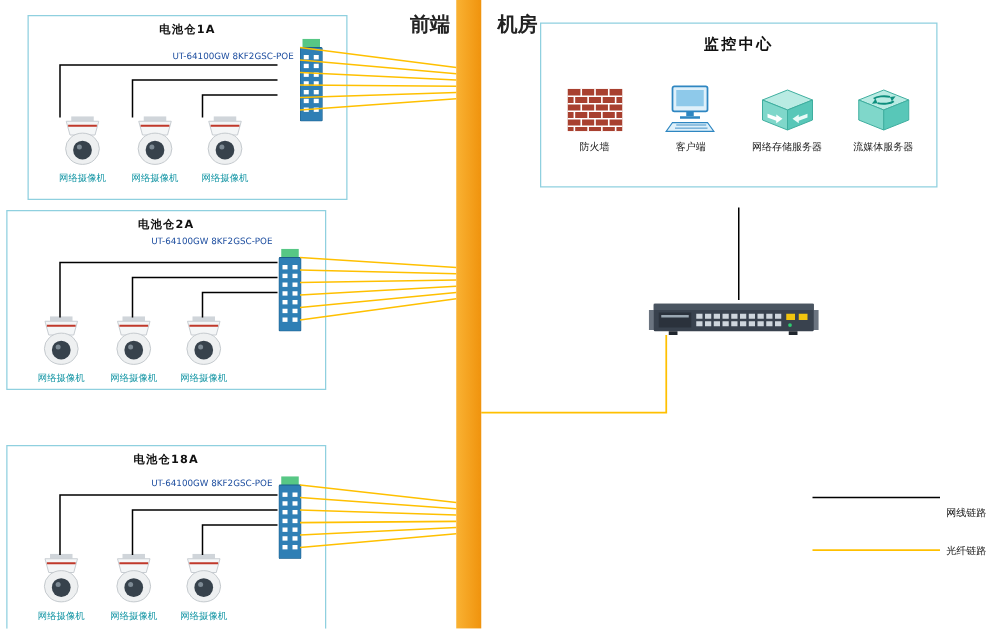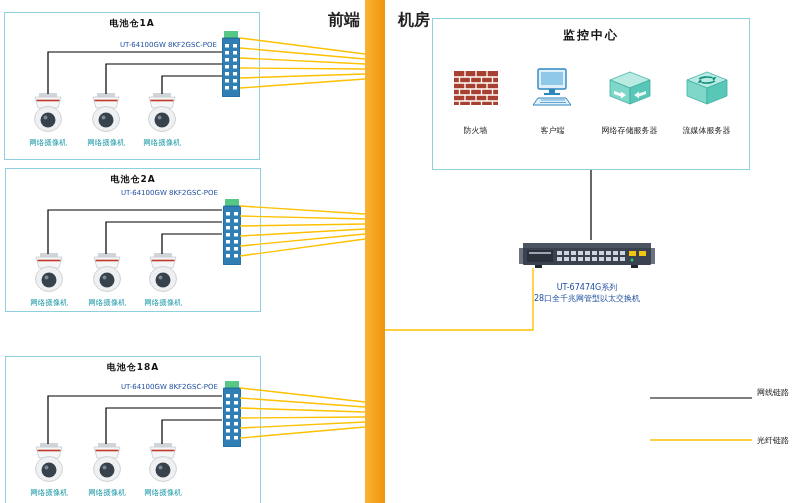--- a/index.html
+++ b/index.html
@@ -16,34 +16,34 @@
   .switch-label { position:absolute; font-size:7px; color:#1f4fa0; white-space:nowrap;margin-left:20px; }
 
   .zone-bar { position:absolute; left:365px; top:0; width:20px; height:503px;
               background:linear-gradient(90deg,#f9b233,#f0930d); }
   .zone-label { position:absolute; top:10px; font-size:16px; font-weight:600; color:#222; }
   .zone-label.front { left:328px; }
   .zone-label.room  { left:398px; }
 
   .wires { position:absolute; left:0; top:0; width:800px; height:503px; pointer-events:none; }
 
-  .monitor-box { left:432px; top:18px; width:318px; height:152px; }
+  .monitor-box { left:432px; top:18px; width:318px; height:132px; }
   .monitor-title { position:absolute; top:8px; left:0; width:100%; text-align:center;
                    font-size:12px; font-weight:bold; color:#111; letter-spacing:2px; }
   .devices { position:absolute; left:4px; right:4px; top:48px; display:flex; justify-content:space-around; }
   .device { width:76px; text-align:center; }
   .device-icon { height:42px; display:flex; align-items:center; justify-content:center; }
-  .device-label { font-size:8px; color:#222; margin-top:16px; white-space:nowrap; }
+  .device-label { font-size:8px; color:#222; margin-top:3px; white-space:nowrap; }
 
   .core-switch { position:absolute; left:519px; top:240px; width:136px; height:30px; }
   .core-label { position:absolute; left:492px; top:283px; width:190px; text-align:center;
                 font-size:8px; color:#1f4fa0; line-height:1.35; }
 
   .legend-label { position:absolute; font-size:8px; color:#111; white-space:nowrap; }
-  .legend-label.eth   { left:757px; top:387px; }
+  .legend-label.eth   { left:757px; top:405px; }
   .legend-label.fiber { left:757px; top:435px; }
 </style>
 </head>
 <body>
 
 <div class="canvas">
 
   <svg width="0" height="0" style="position:absolute" aria-hidden="true">
     <defs>
       <symbol id="sym-cam" viewBox="0 0 44 40">
@@ -139,21 +139,21 @@
         </g>
         <rect x="110" y="11" width="7" height="5" fill="#f1c40f"></rect>
         <rect x="120" y="11" width="7" height="5" fill="#f1c40f"></rect>
         <circle cx="113" cy="20" r="1.5" fill="#2ecc71"></circle>
         <rect x="16" y="25" width="7" height="3" fill="#20262e"></rect>
         <rect x="112" y="25" width="7" height="3" fill="#20262e"></rect>
       </symbol>
     </defs>
   </svg>
 
-  <div class="box" style="left:4px; top:12px; width:256px; height:148px;padding-left:39px;">
+  <div class="box" style="left:22px; top:12px; width:256px; height:148px;padding-left:39px;">
     <div class="group-title">电池仓1A</div>
     <div class="switch-label" style="right:42px; top:28px;">UT-64100GW 8KF2GSC-POE</div>
     <svg class="poe-switch" style="left:217px; top:18px;">
         <use href="#sym-poe"></use>
       </svg>
     <div class="camera" style="left:20px; top:80px;">
       <svg width="44" height="40">
           <use href="#sym-cam"></use>
         </svg>
       <div class="camera-label">网络摄像机</div>
@@ -302,21 +302,17 @@
             </svg>
         </div>
         <div class="device-label">流媒体服务器</div>
       </div>
     </div>
   </div>
 
   <svg class="core-switch">
       <use href="#sym-core"></use>
     </svg>
-  <div class="core-label">
-    <div>UT-67474G系列</div>
-    <div>28口全千兆网管型以太交换机</div>
-  </div>
 
   <div class="legend-label eth">网线链路</div>
   <div class="legend-label fiber">光纤链路</div>
 
 </div>
 
 </body></html>

